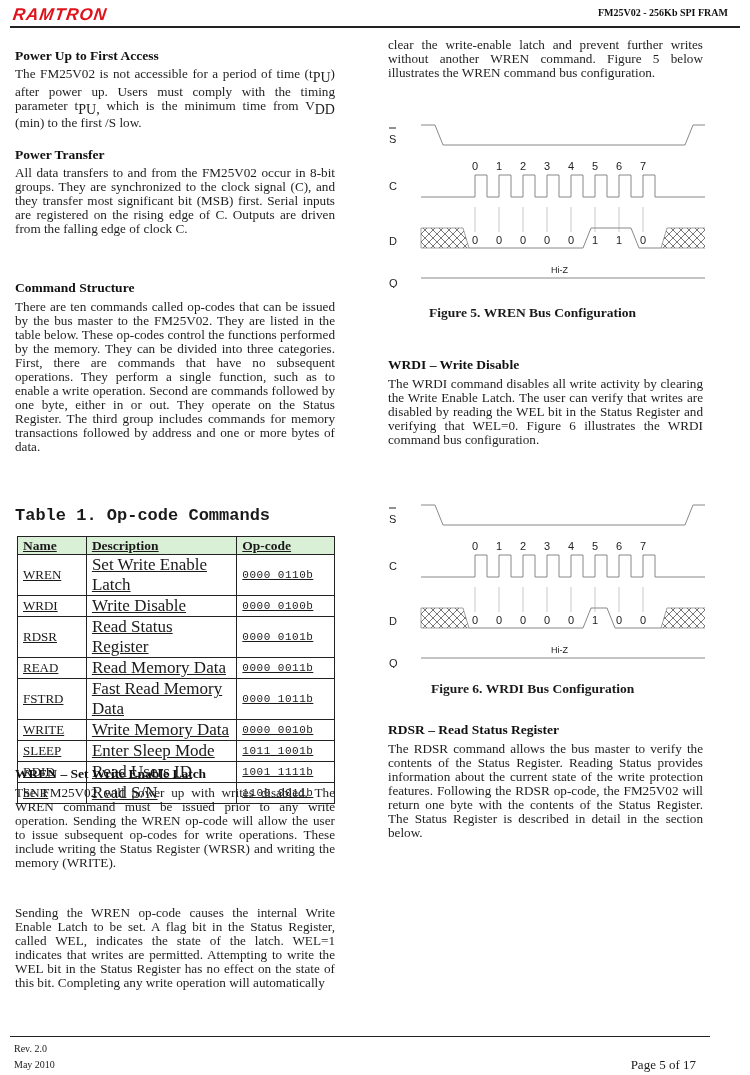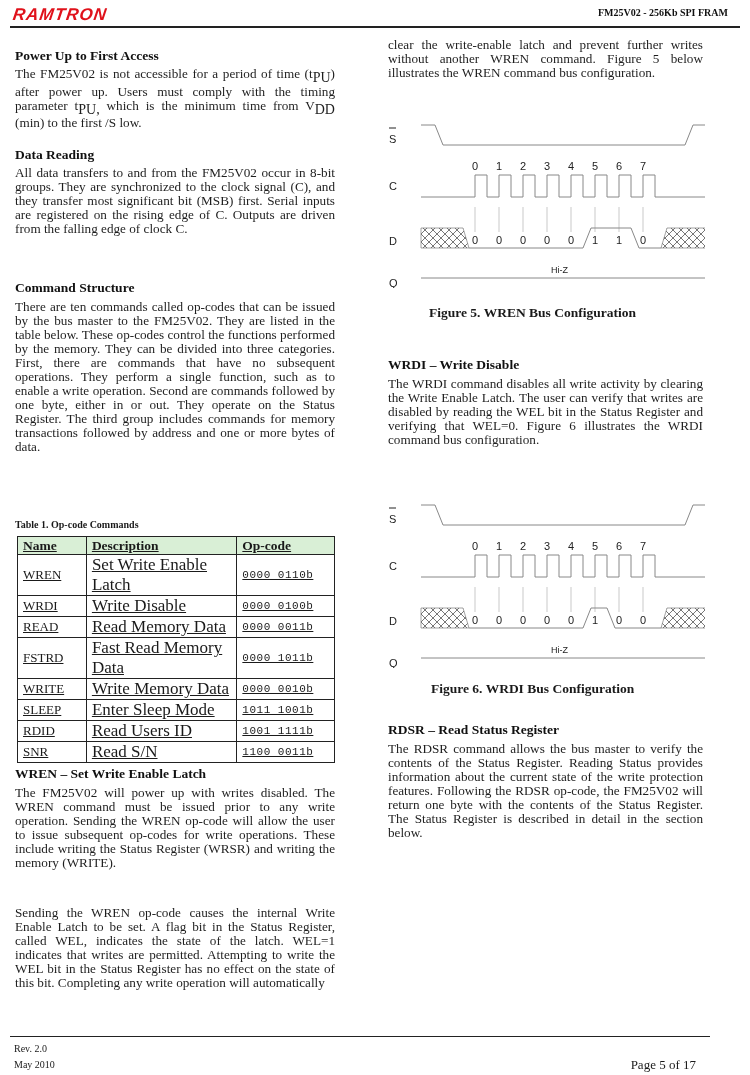--- a/index.html
+++ b/index.html
@@ -16,21 +16,21 @@
   .p { position: absolute; font-size: 13.2px; line-height: 14px; text-align: justify; color: #1e1e1e; }
   .p sub { font-size: 14px; }
 
   table.opcodes { position: absolute; left: 17px; top: 536px; width: 318px; border-collapse: collapse; font-size: 13px; text-decoration: underline; }
   table.opcodes th, table.opcodes td { border: 1.5px solid #222; padding: 0 5px; height: 18.2px; text-align: left; }
   table.opcodes th { background: #d9efd6; font-weight: bold; font-size: 13.5px; }
   table.opcodes td.desc { font-size: 17px; border-radius: 9px; }
   table.opcodes td.code { font-family: "Liberation Mono", "DejaVu Sans Mono", monospace; font-size: 11px; letter-spacing: 0.5px; }
   table.opcodes col.c1 { width: 69px; } table.opcodes col.c2 { width: 151px; } table.opcodes col.c3 { width: 98px; }
 
-  .table-caption { position: absolute; left: 15px; top: 519px; font-weight: bold; font-size: 10px; }
+  .table-caption { position: absolute; left: 15px; top: 506px; font-weight: bold; font-size: 17px; font-family: Liberation Mono, monospace; }
 
   .fig-caption { position: absolute; font-weight: bold; font-size: 13.5px; white-space: nowrap; }
 
   svg.timing { position: absolute; }
   svg.timing text { font-family: "Liberation Sans", "DejaVu Sans", sans-serif; fill: #222; }
 
   .footer-rule { position: absolute; left: 10px; top: 1036px; width: 700px; height: 1px; background: #222; }
   .footer-left { position: absolute; left: 14px; top: 1041px; font-size: 10px; line-height: 16px; }
   .footer-right { position: absolute; right: 54px; top: 1057px; font-size: 13px; }
 </style>
@@ -41,21 +41,21 @@
   <div class="logo">RAMTRON</div>
   <div class="doc-title">FM25V02 - 256Kb SPI FRAM</div>
   <div class="header-rule"></div>
 </div>
 
 <div class="h" style="left:15px; top:48px;">Power Up to First Access</div>
 <div class="p" style="left:15px; top:67px; width:320px;">
   <span>The FM25V02 is not accessible for a period of time (t</span><sub>PU</sub><span>) after power up.   Users must comply with the timing parameter t</span><sub>PU,</sub><span> which is the minimum time from V</span><sub>DD</sub><span> (min) to the first /S low.</span>
 </div>
 
-<div class="h" style="left:15px; top:147px;">Data Reading</div>
+<div class="h" style="left:15px; top:147px;">Power Transfer</div>
 <div class="p" style="left:15px; top:166px; width:320px;">All data transfers to and from the FM25V02 occur in 8-bit groups. They are synchronized to the clock signal (C), and they transfer most significant bit (MSB) first.  Serial inputs are registered on the rising edge of C. Outputs are driven from the falling edge of clock C.</div>
 
 <div class="h" style="left:15px; top:280px;">Command Structure</div>
 <div class="p" style="left:15px; top:300px; width:320px;">There are ten commands called op-codes that can be issued by the bus master to the FM25V02. They are listed in the table below.  These op-codes control the functions performed by the memory. They can be divided into three categories. First, there are commands that have no subsequent operations. They perform a single function, such as to enable a write operation. Second are commands followed by one byte, either in or out. They operate on the Status Register. The third group includes commands for memory transactions followed by address and one or more bytes of data.</div>
 
 <div class="table-caption">Table 1. Op-code Commands</div>
 <table class="opcodes">
   <colgroup>
       <col class="c1">
       <col class="c2">
@@ -71,20 +71,25 @@
   <tbody id="opcode-body">
       <tr>
         <td class="name">WREN</td>
         <td class="desc">Set Write Enable Latch</td>
         <td class="code">0000 0110b</td>
       </tr>
       <tr>
         <td class="name">WRDI</td>
         <td class="desc">Write Disable</td>
         <td class="code">0000 0100b</td>
+      </tr>
+      <tr>
+        <td class="name">RDSR</td>
+        <td class="desc">Read Status Register</td>
+        <td class="code">0000 0101b</td>
       </tr>
       <tr>
         <td class="name">READ</td>
         <td class="desc">Read Memory Data</td>
         <td class="code">0000 0011b</td>
       </tr>
       <tr>
         <td class="name">FSTRD</td>
         <td class="desc">Fast Read Memory Data</td>
         <td class="code">0000 1011b</td>

